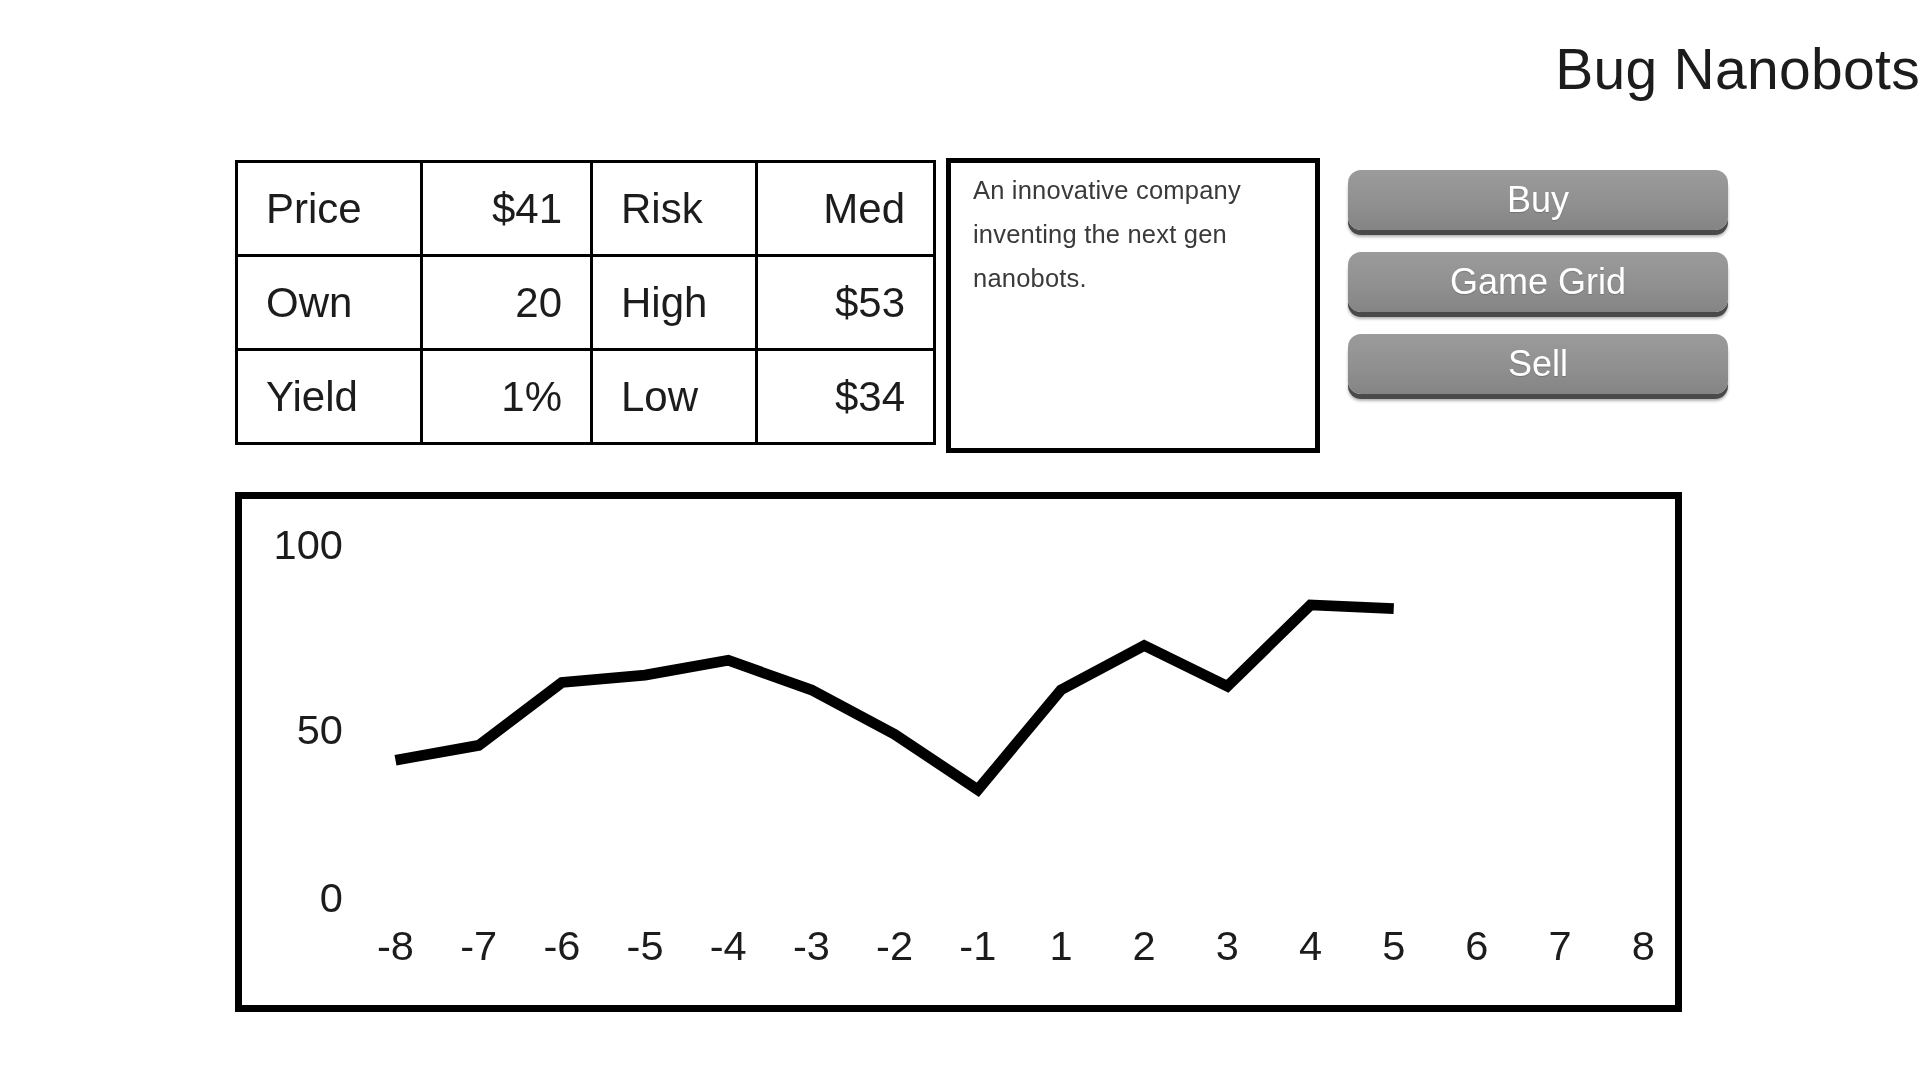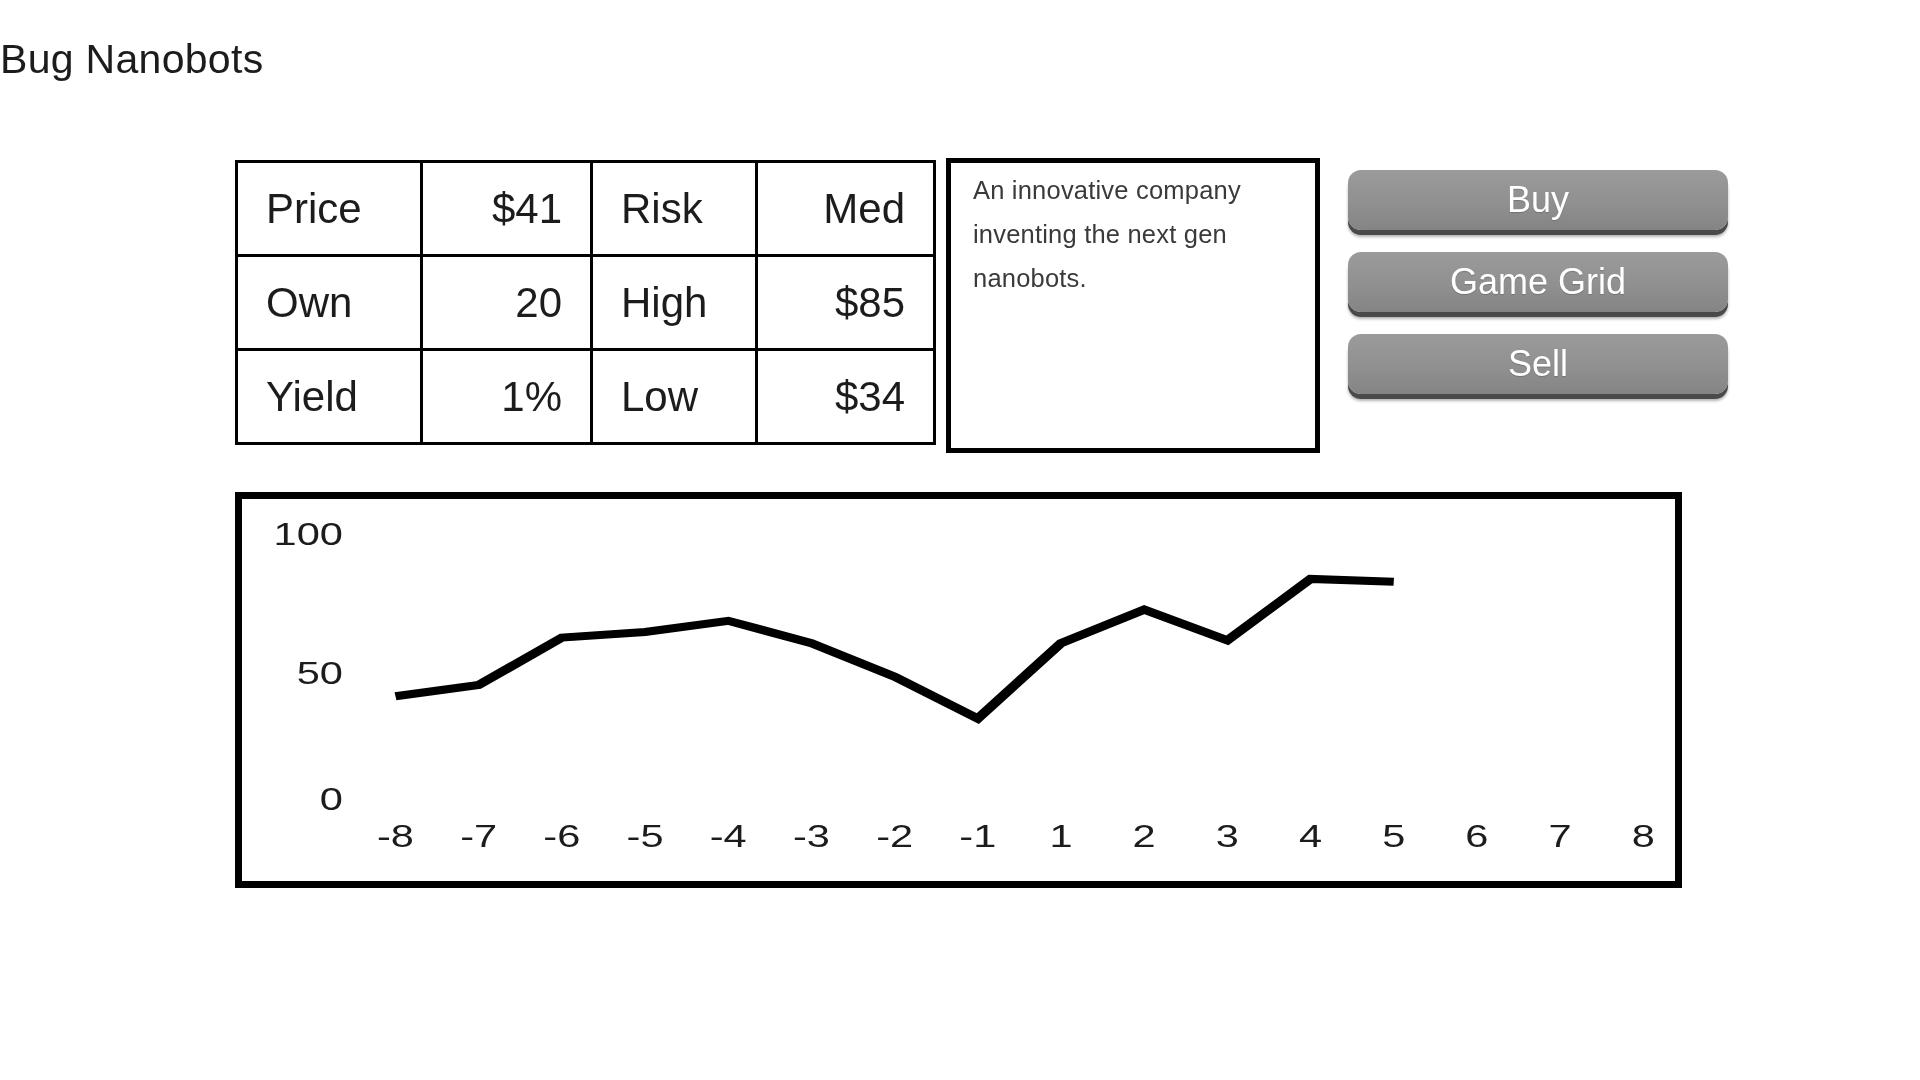--- a/index.html
+++ b/index.html
@@ -15,22 +15,22 @@
     color: #1a1a1a;
     position: relative;
   }
 
   
   #app-title {
     position: absolute;
     left: 0;
     top: 36px;
     width: 1920px;
-    text-align: left;
-    font-size: 41px;
+    text-align: right;
+    font-size: 57px;
     font-weight: 400;
     letter-spacing: 0.3px;
     color: #1c1c1c;
     font-family: "Liberation Sans", sans-serif;
   }
 
   
   #stats-table {
     position: absolute;
     left: 235px;
@@ -100,21 +100,21 @@
     padding: 0;
     text-shadow: 0 1px 1px rgba(0,0,0,0.18);
   }
 
   
   #price-chart {
     position: absolute;
     left: 235px;
     top: 492px;
     width: 1447px;
-    height: 396px;
+    height: 520px;
     border: 7px solid #000000;
     box-sizing: border-box;
     background: #ffffff;
   }
   #chart-svg {
     position: absolute;
     left: 0; top: 0;
     width: 100%;
     height: 100%;
     display: block;
@@ -149,21 +149,21 @@
     <tr>
       <td class="lbl">Price</td>
       <td class="val">$41</td>
       <td class="lbl2">Risk</td>
       <td class="val2">Med</td>
     </tr>
     <tr>
       <td class="lbl">Own</td>
       <td class="val">20</td>
       <td class="lbl2">High</td>
-      <td class="val2">$85</td>
+      <td class="val2">$53</td>
     </tr>
     <tr>
       <td class="lbl">Yield</td>
       <td class="val">1%</td>
       <td class="lbl2">Low</td>
       <td class="val2">$34</td>
     </tr>
   </tbody>
 </table>
 

